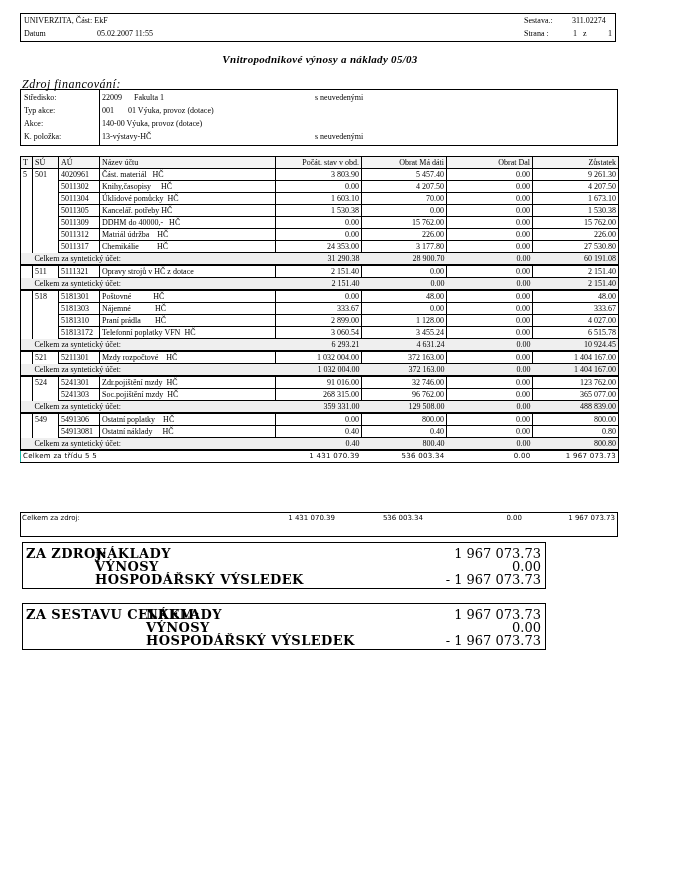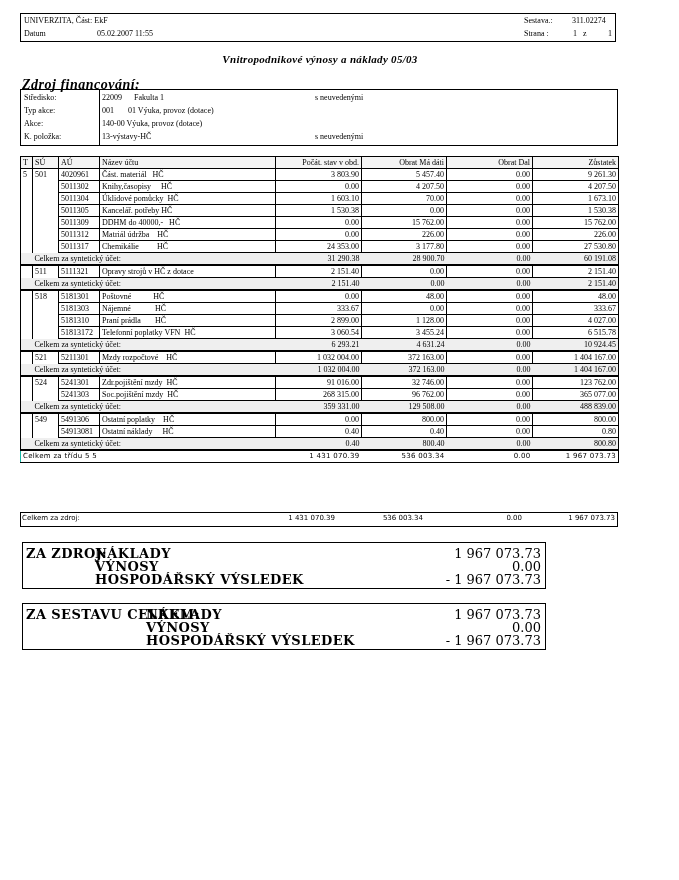--- a/index.html
+++ b/index.html
@@ -1,21 +1,21 @@
 <!DOCTYPE html>
 <html><head>
 <meta charset="utf-8">
 <style>
   html, body { margin: 0; padding: 0; background: #ffffff; }
   body { width: 679px; height: 880px; position: relative; font-family: "Liberation Serif", "DejaVu Serif", serif; color: #000; font-size: 8px; }
   .abs { position: absolute; }
   .hdr-box { left: 20px; top: 13px; width: 596px; height: 29px; border: 1px solid #000; box-sizing: border-box; }
   .hdr-box .cell { position: absolute; font-size: 8px; line-height: 10px; white-space: nowrap; }
   .title { left: 0; width: 640px; top: 53px; text-align: center; font-weight: bold; font-size: 11px; letter-spacing: 0.3px; font-style: italic; }
-  .zdroj-label { left: 22px; top: 77px; font-style: italic; font-size: 14px; letter-spacing: 0.5px; font-weight: bold; }
+  .zdroj-label { left: 22px; top: 77px; font-style: italic; font-size: 12px; letter-spacing: 0.5px; }
   .info-box { left: 20px; top: 89px; width: 598px; height: 57px; border: 1px solid #000; box-sizing: border-box; }
   .info-row { position: absolute; left: 0; width: 100%; height: 13px; font-size: 8px; line-height: 13px; }
   .info-row .lab { position: absolute; left: 3px; }
   .info-row .val { position: absolute; left: 81px; white-space: nowrap; }
   .info-row .extra { position: absolute; left: 294px; white-space: nowrap; }
   .info-div { position: absolute; left: 78px; top: 0; width: 1px; height: 100%; background: #000; }
 
   .tbl { left: 20px; top: 156px; width: 598px; }
   table.main { border-collapse: collapse; width: 598px; table-layout: fixed; font-size: 8px; }
   table.main td, table.main th { padding: 0 2px; height: 11px; line-height: 11px; white-space: nowrap; overflow: hidden; font-weight: normal; }
@@ -24,21 +24,21 @@
   table.main td.b { border: 1px solid #000; }
   table.main tr.sub td { background: #efefef; border-bottom: 2px solid #000; }
   table.main tr.sub td.first { border-left: 1px solid #000; }
   table.main tr.sub td.last { border-right: 1px solid #000; }
   table.main tr.total td { background: #ffffff; border-top: 2px solid #000; border-bottom: 1px solid #000; font-family: "DejaVu Sans", sans-serif; font-size: 7px; letter-spacing: 0.3px; }
   table.main tr.total td.first { border-left: 1px solid #14b8a6; }
   table.main tr.total td.last { border-right: 1px solid #000; }
   td.outer { border-left: 1px solid #000; }
   td.grp { border-left: 1px solid #000; border-right: 1px solid #000; vertical-align: top; }
 
-  .zdroj-total { left: 20px; top: 512px; width: 598px; height: 15px; border: 1px solid #000; box-sizing: border-box; font-family: "DejaVu Sans", sans-serif; font-size: 7px; line-height: 11px; }
+  .zdroj-total { left: 20px; top: 512px; width: 598px; height: 25px; border: 1px solid #000; box-sizing: border-box; font-family: "DejaVu Sans", sans-serif; font-size: 7px; line-height: 11px; }
   .zdroj-total span { position: absolute; white-space: nowrap; }
 
   .sum-box { left: 22px; width: 524px; height: 47px; border: 1px solid #000; box-sizing: border-box; font-family: "DejaVu Serif", serif; font-size: 13px; }
   .sum-box .l { position: absolute; white-space: nowrap; font-weight: bold; letter-spacing: 0.4px; }
   .sum-box .r { position: absolute; right: 4px; white-space: nowrap; }
 </style>
 </head>
 <body>
 
 <div class="abs hdr-box">

